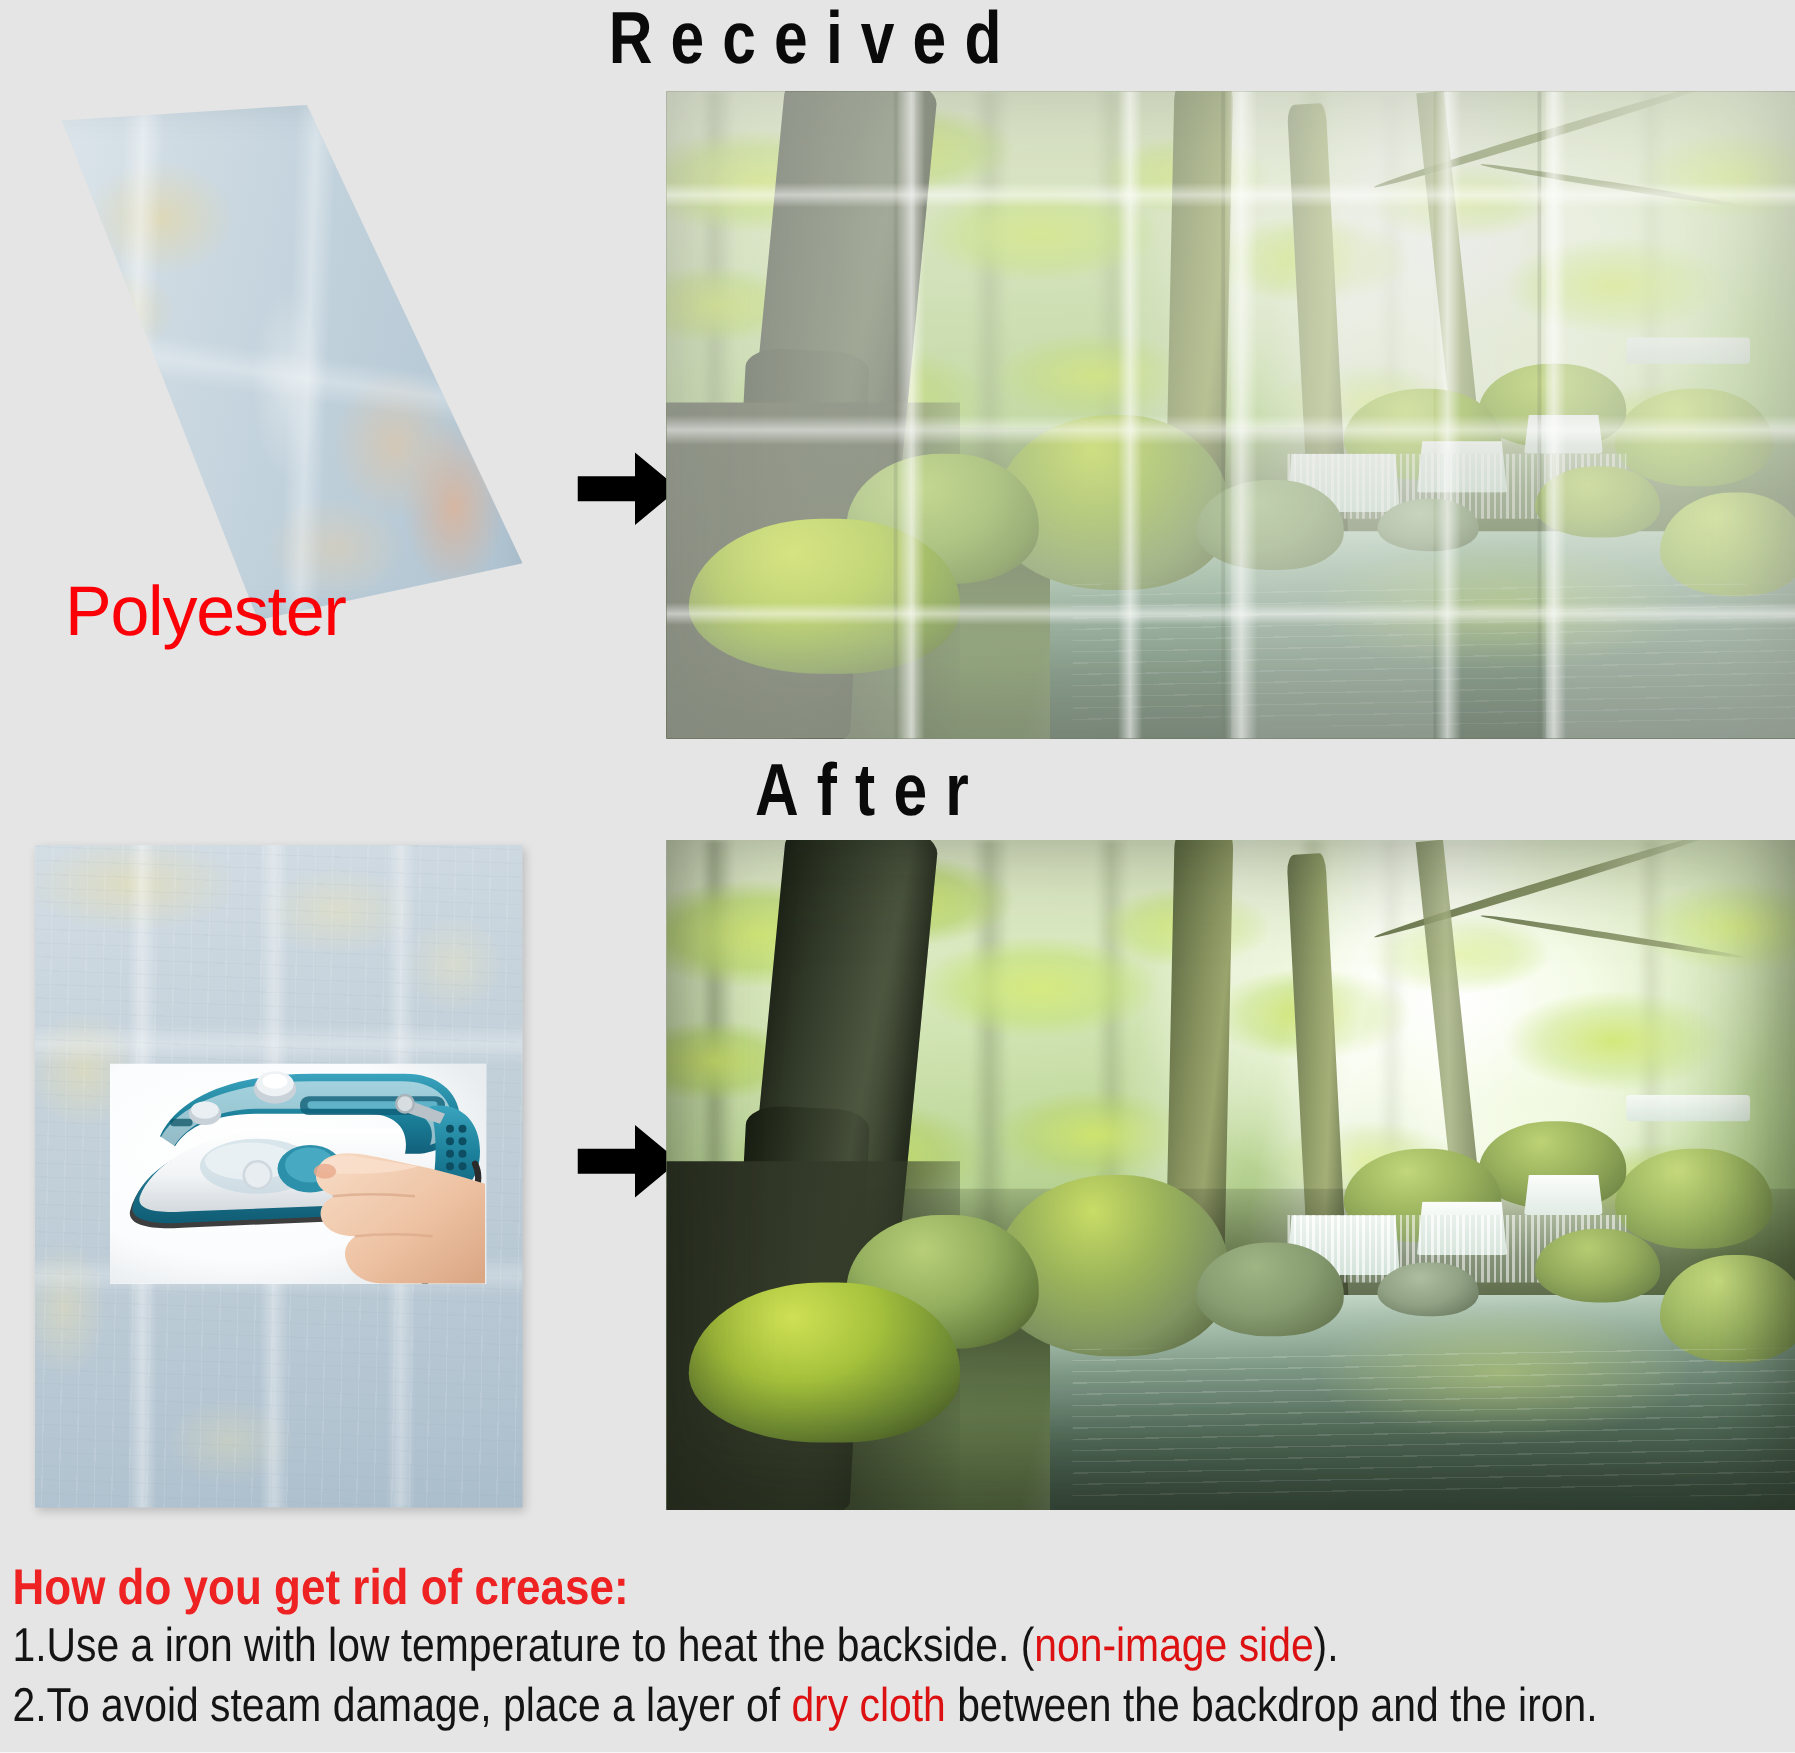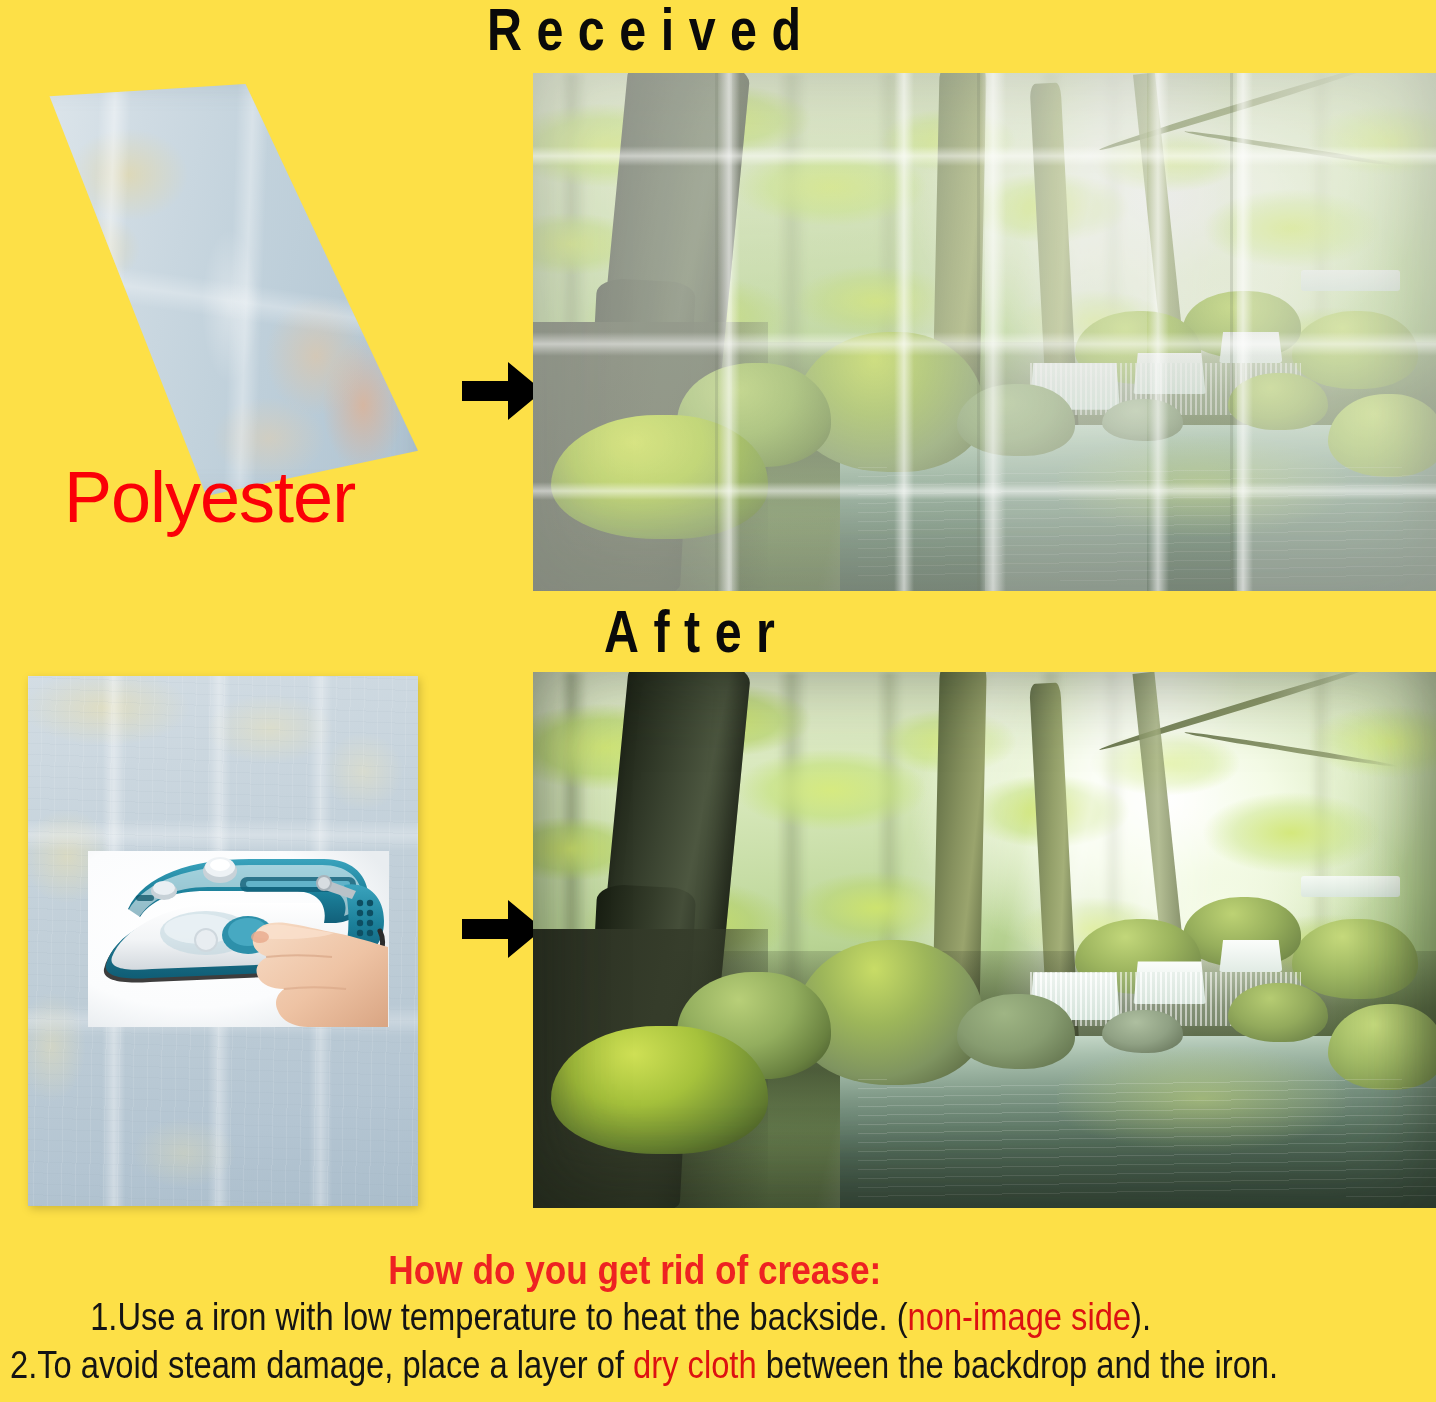--- a/index.html
+++ b/index.html
@@ -2,21 +2,21 @@
 <html><head>
 <meta charset="utf-8">
 <title>Backdrop Crease Removal Instructions</title>
 <style>
   html,body{margin:0;padding:0;background:#ffffff;}
   body{
     width:1436px;height:1402px;position:relative;overflow:hidden;
     font-family:"Liberation Sans","DejaVu Sans",sans-serif;
     -webkit-font-smoothing:antialiased;
   }
-  .stage{position:absolute;inset:0;background:#fde047;text-align:center;}
+  .stage{position:absolute;inset:0;background:#e5e5e5;}
 
   
   .section-title{
     position:absolute;
     font-family:"Liberation Sans Narrow","Liberation Sans",sans-serif;
     font-weight:bold;
     color:#0a0a0a;
     letter-spacing:0.30em;
     white-space:nowrap;
     transform:scaleX(0.82);
@@ -255,23 +255,23 @@
       radial-gradient(ellipse 10% 26% at 52% 54%, rgba(250,250,250,.40) 0%, rgba(250,250,250,0) 72%);
   }
   #folded-sheet .sheet-edge{
     position:absolute;inset:0;
     clip-path:polygon(6% 3%, 56% 0%, 100% 89%, 46% 100%);
     box-shadow:inset 0 0 26px rgba(120,140,155,.28);
     border-radius:2px;
   }
   #polyester-label{
     position:absolute;left:52px;top:461px;
-    font-size:72px;font-weight:400;color:#fb0007;
+    font-size:56px;font-weight:400;color:#fb0007;
     font-family:"Liberation Sans","DejaVu Sans",sans-serif;
-    letter-spacing:-1px;line-height:1;margin-left:12px;
+    letter-spacing:-1px;line-height:1;
   }
 
   
   #fabric-panel{
     position:absolute;left:28px;top:676px;width:390px;height:530px;
   }
   #fabric-panel .cloth{
     position:absolute;inset:0;
     background:linear-gradient(168deg,#d3dde4 0%,#c6d3dc 30%,#bdccd6 58%,#b4c5d2 82%,#aabdcb 100%);
     filter:drop-shadow(2px 3px 4px rgba(0,0,0,.18));

